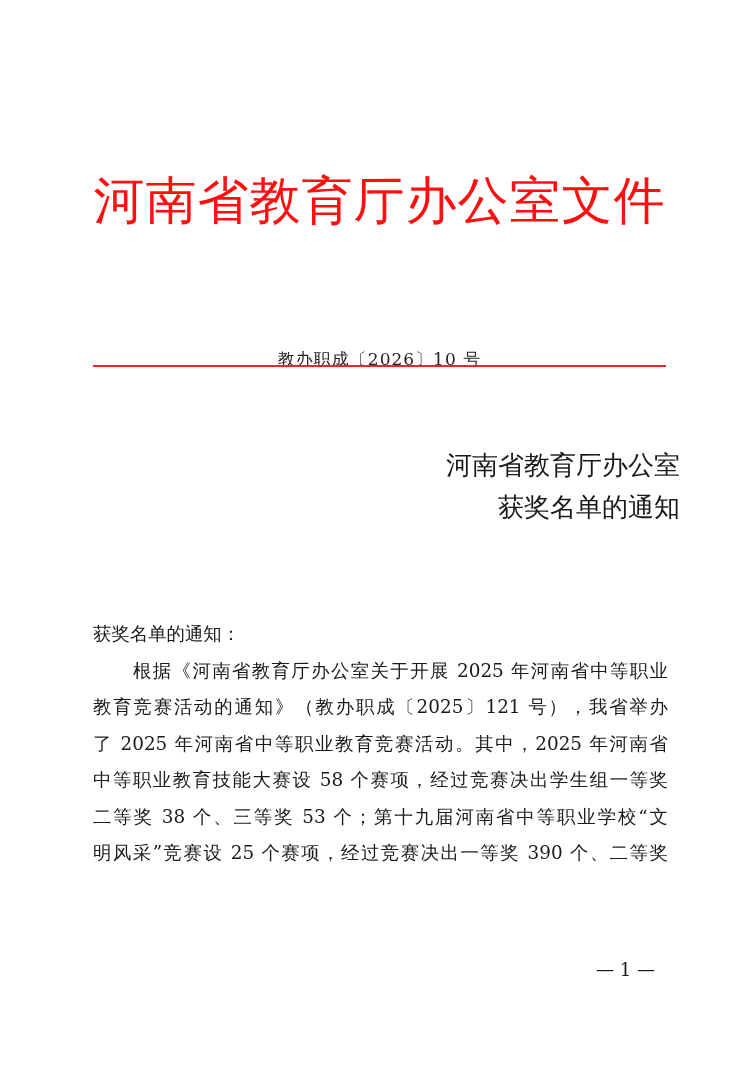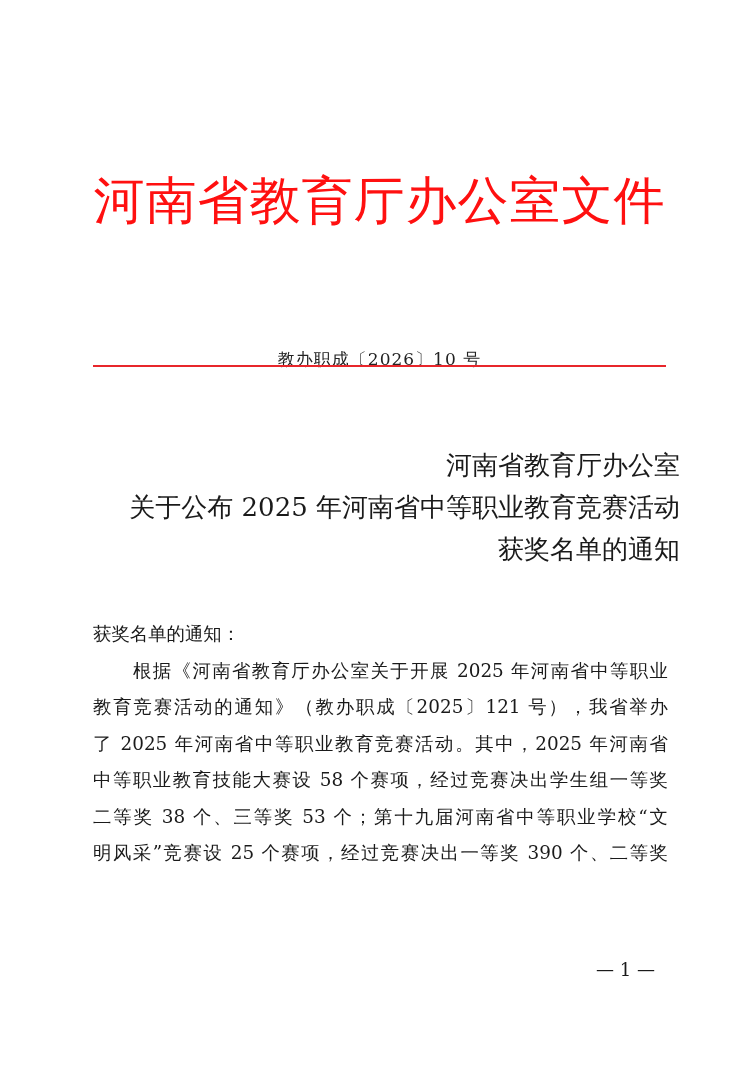--- a/index.html
+++ b/index.html
@@ -103,21 +103,20 @@
 <div class="page">
 
   <div class="red-head">河南省教育厅办公室文件</div>
 
   <div class="doc-number">教办职成〔2026〕10 号</div>
 
   <div class="red-rule"></div>
 
   <div class="notice-title">
     <div>河南省教育厅办公室</div>
-    <div>关于公布 2025 年河南省中等职业教育竞赛活动</div>
     <div>获奖名单的通知</div>
   </div>
 
   <div class="body-text">
     <div class="line short">获奖名单的通知：</div>
     <div class="line indent">根据《河南省教育厅办公室关于开展 2025 年河南省中等职业</div>
     <div class="line">教育竞赛活动的通知》（教办职成〔2025〕121 号），我省举办</div>
     <div class="line">了 2025 年河南省中等职业教育竞赛活动。其中，2025 年河南省</div>
     <div class="line">中等职业教育技能大赛设 58 个赛项，经过竞赛决出学生组一等奖</div>
     <div class="line">二等奖 38 个、三等奖 53 个；第十九届河南省中等职业学校“文</div>

